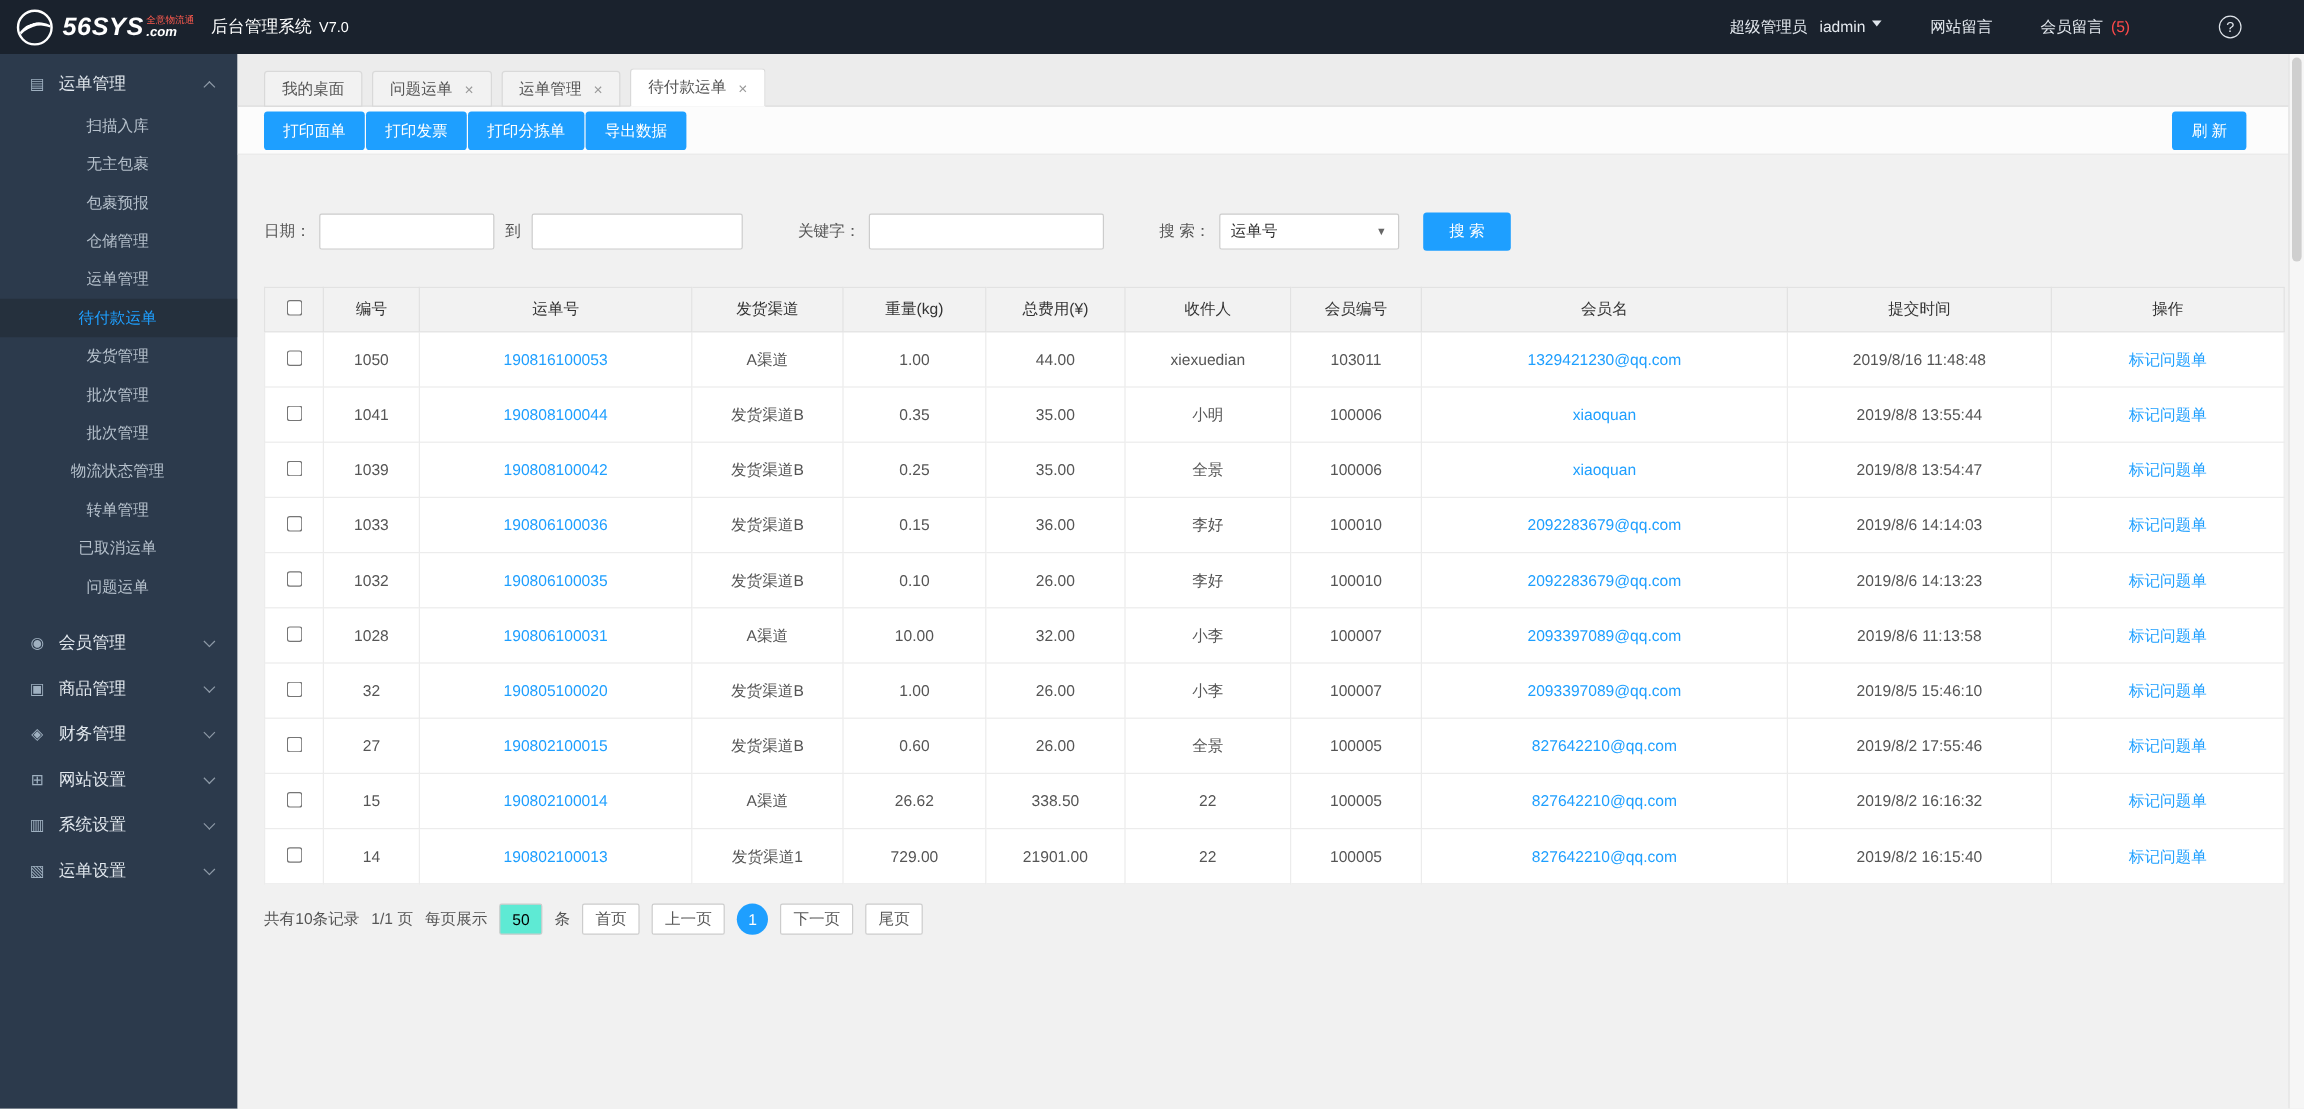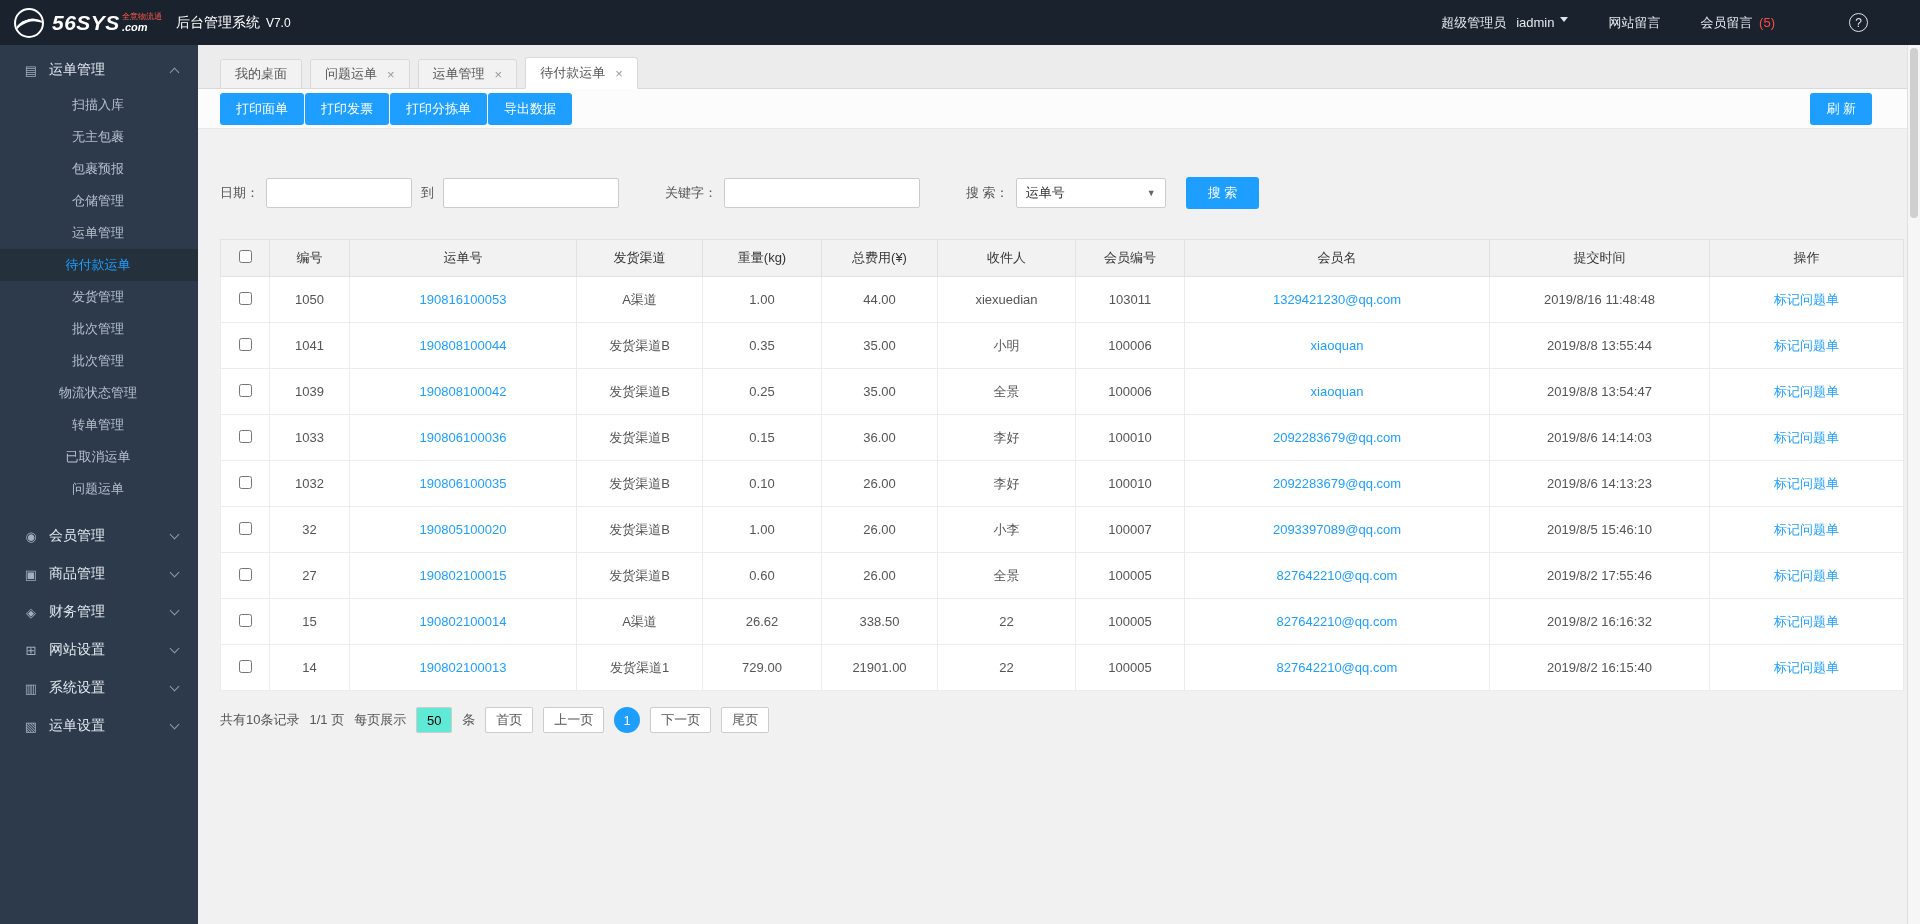--- a/index.html
+++ b/index.html
@@ -401,20 +401,35 @@
               <td>发货渠道B</td>
               <td>0.10</td>
               <td>26.00</td>
               <td>李好</td>
               <td>100010</td>
               <td class="link">2092283679@qq.com</td>
               <td>2019/8/6 14:13:23</td>
               <td class="link">标记问题单</td>
             </tr>
 
+            <tr>
+              <td>
+                <input type="checkbox" class="cb" style="">
+              </td>
+              <td>1028</td>
+              <td class="link">190806100031</td>
+              <td>A渠道</td>
+              <td>10.00</td>
+              <td>32.00</td>
+              <td>小李</td>
+              <td>100007</td>
+              <td class="link">2093397089@qq.com</td>
+              <td>2019/8/6 11:13:58</td>
+              <td class="link">标记问题单</td>
+            </tr>
 
             <tr>
               <td>
                 <input type="checkbox" class="cb" style="">
               </td>
               <td>32</td>
               <td class="link">190805100020</td>
               <td>发货渠道B</td>
               <td>1.00</td>
               <td>26.00</td>

